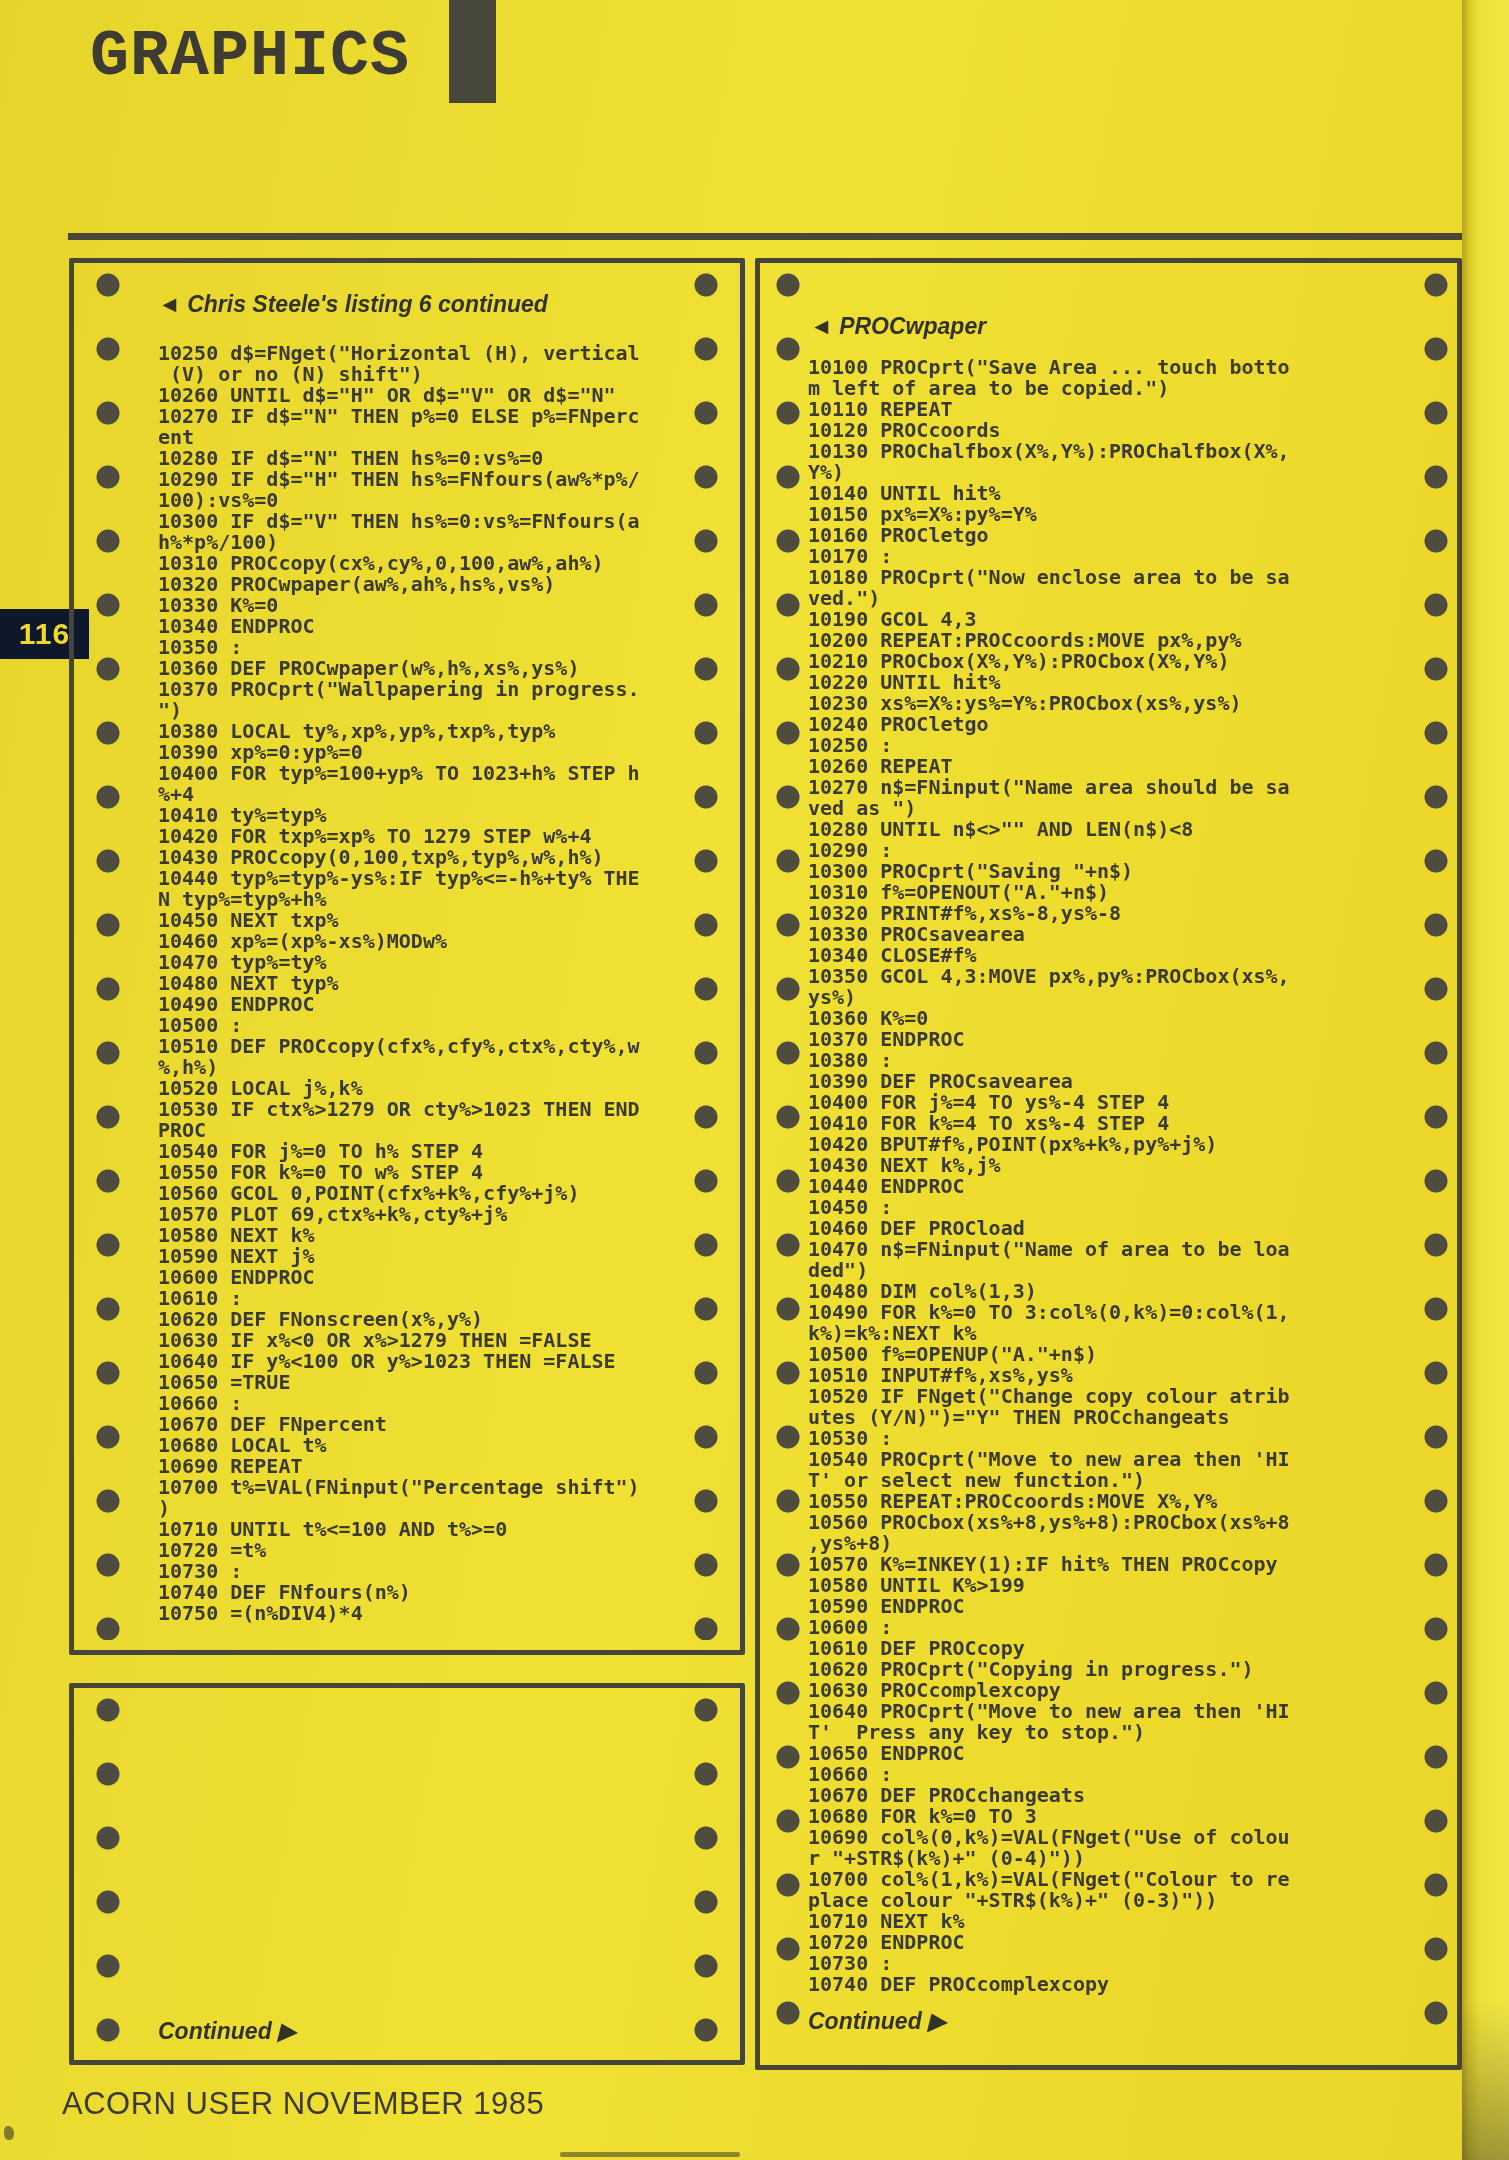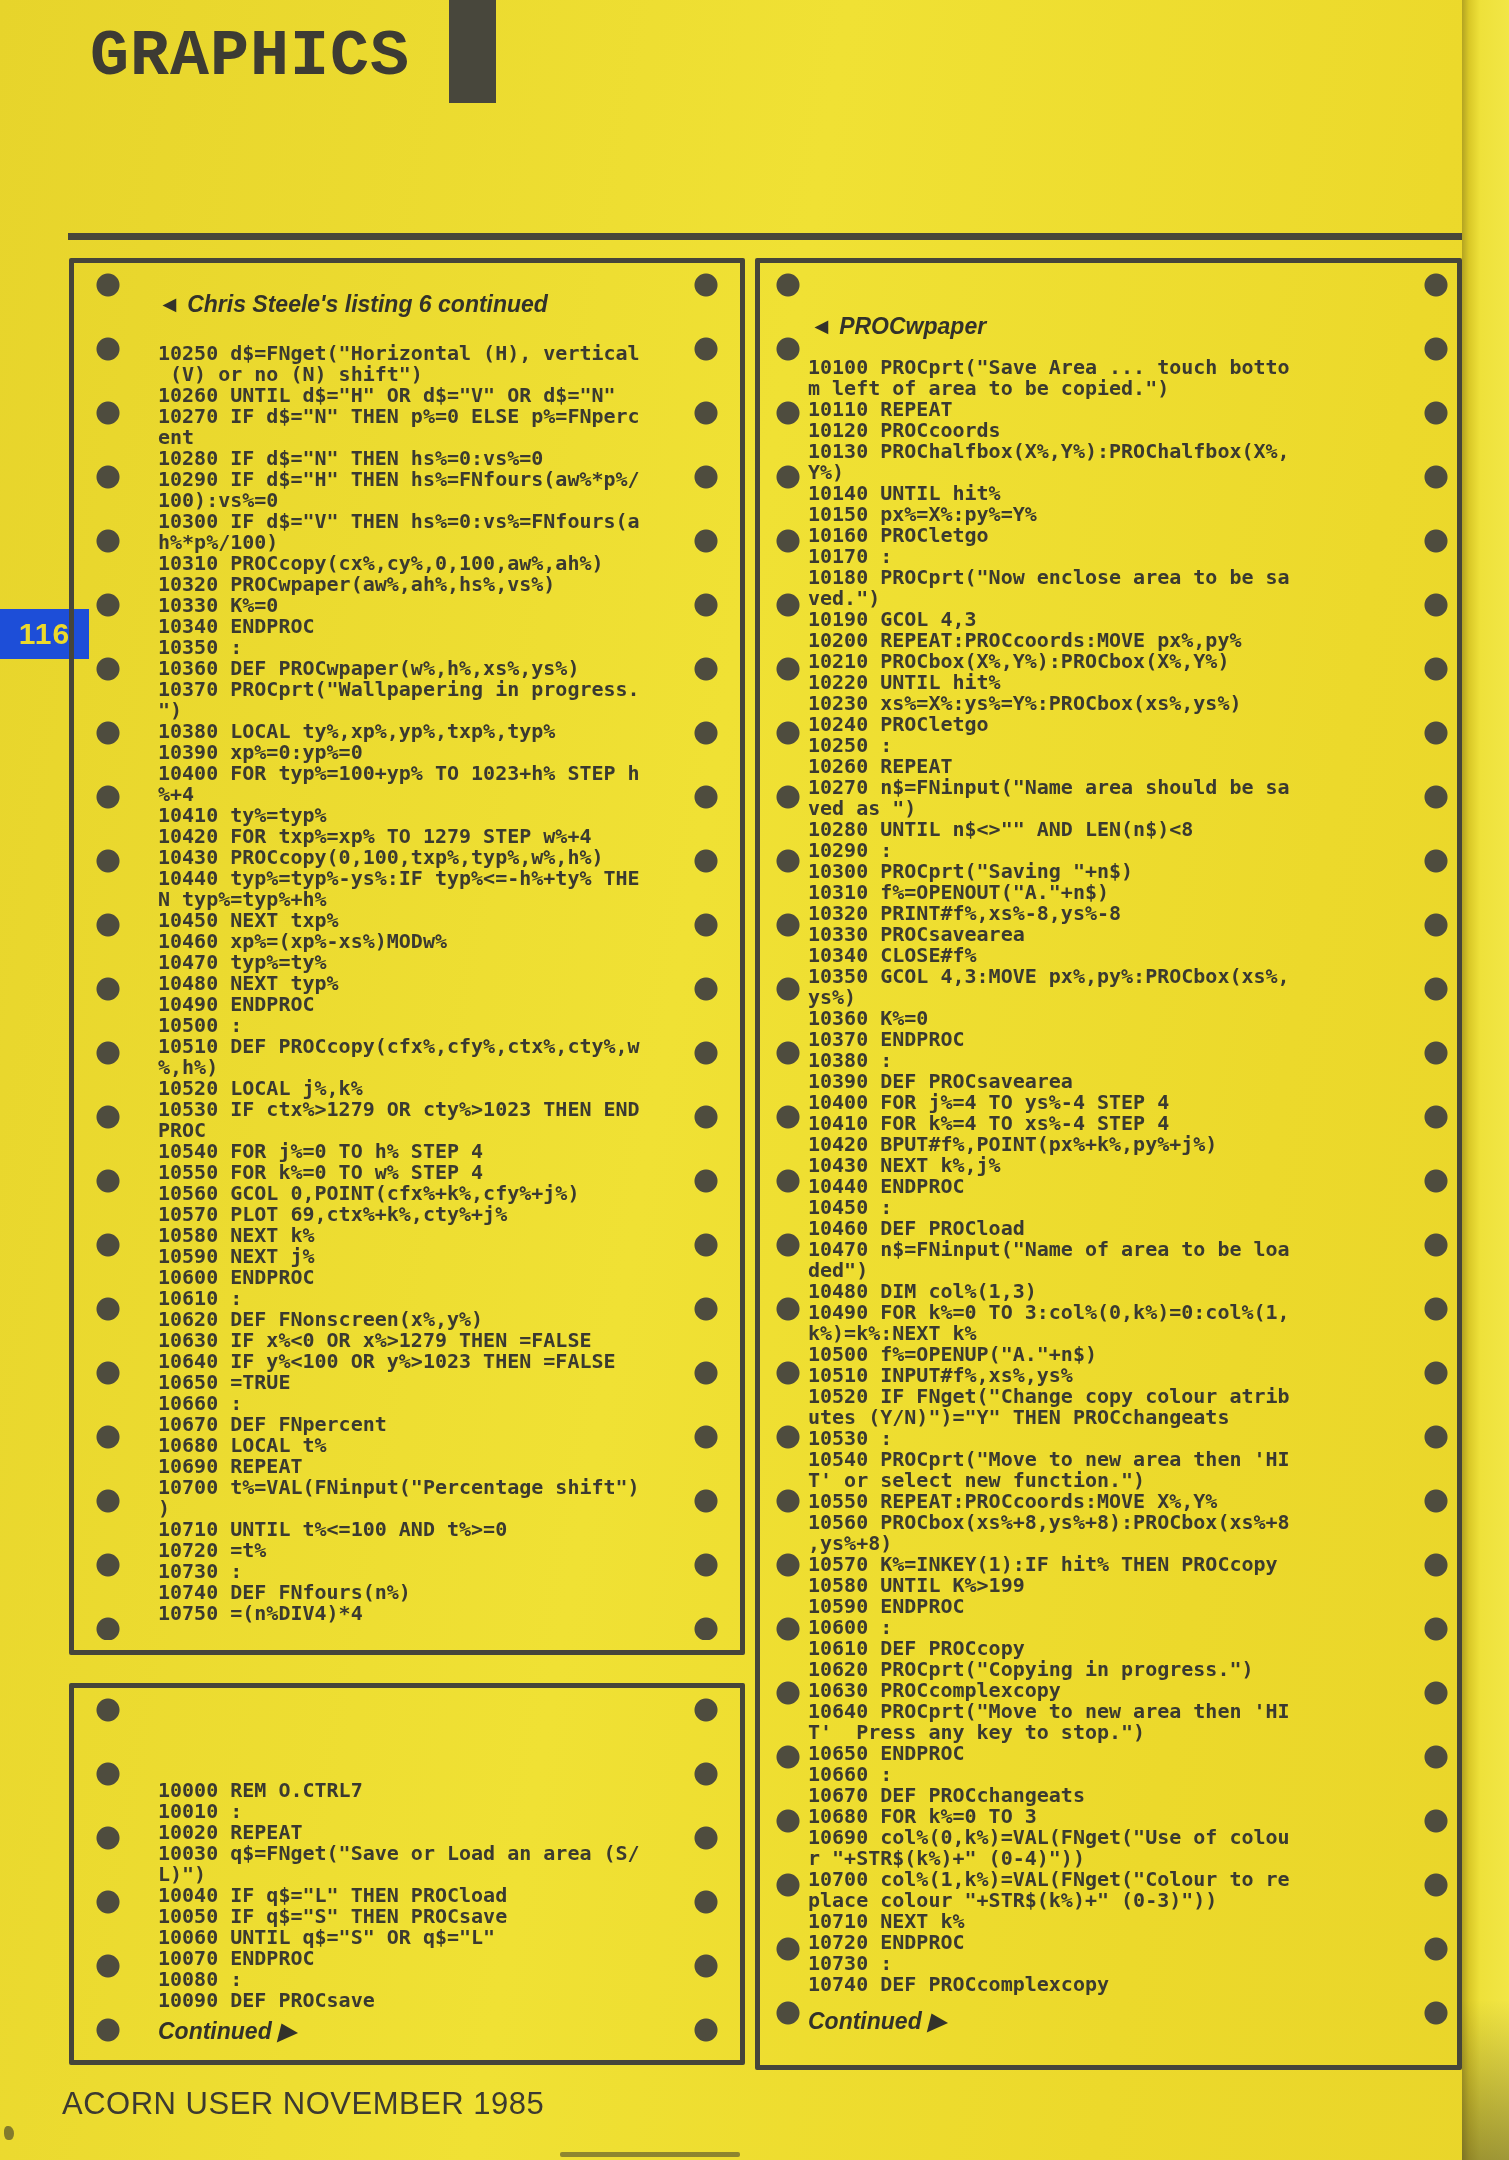--- a/index.html
+++ b/index.html
@@ -11,21 +11,21 @@
   .abs{position:absolute;}
   
   .graphics-title{
     left:90px;top:20px;font-size:65px;font-weight:bold;letter-spacing:1px;
     color:#3d3b33;font-family:Liberation Mono, monospace;
   }
   .title-block{left:449px;top:0;width:47px;height:103px;background:#48473c;}
   .top-rule{left:68px;top:233px;width:1394px;height:7px;background:#48473a;}
   
   .page-tab{
-    left:0;top:609px;width:89px;height:50px;background:#1d4ed8;
+    left:0;top:609px;width:89px;height:50px;background:#0f172a;
     display:flex;align-items:center;justify-content:center;
   }
   .page-tab span{color:#ecd92b;font-size:30px;font-weight:bold;letter-spacing:1px;}
   
   .box{box-sizing:border-box;border:5px solid #46453a;border-radius:2px;position:absolute;}
   .box-l1{left:69px;top:258px;width:676px;height:1397px;}
   .box-l2{left:69px;top:1683px;width:676px;height:382px;}
   .box-r{left:755px;top:258px;width:707px;height:1812px;}
   .dots{position:absolute;top:0;bottom:10px;width:24px;
     background-image:radial-gradient(circle at 12px 22px,#4e4c3e 11px,rgba(0,0,0,0) 12px);
@@ -138,31 +138,20 @@
 10710 UNTIL t%&lt;=100 AND t%&gt;=0
 10720 =t%
 10730 :
 10740 DEF FNfours(n%)
 10750 =(n%DIV4)*4</pre>
 </div>
 
 <div class="box box-l2">
   <div class="dots l"></div>
   <div class="dots r"></div>
-  <pre class="code" style="left:84px;top:92px;">10000 REM O.CTRL7
-10010 :
-10020 REPEAT
-10030 q$=FNget("Save or Load an area (S/
-L)")
-10040 IF q$="L" THEN PROCload
-10050 IF q$="S" THEN PROCsave
-10060 UNTIL q$="S" OR q$="L"
-10070 ENDPROC
-10080 :
-10090 DEF PROCsave</pre>
   <div class="caption" style="left:84px;top:330px;">Continued ▶</div>
 </div>
 
 <div class="box box-r">
   <div class="dots l"></div>
   <div class="dots r"></div>
   <div class="caption" style="left:50px;top:50px;">◄ PROCwpaper</div>
   <pre class="code" style="left:48px;top:94px;">10100 PROCprt("Save Area ... touch botto
 m left of area to be copied.")
 10110 REPEAT

